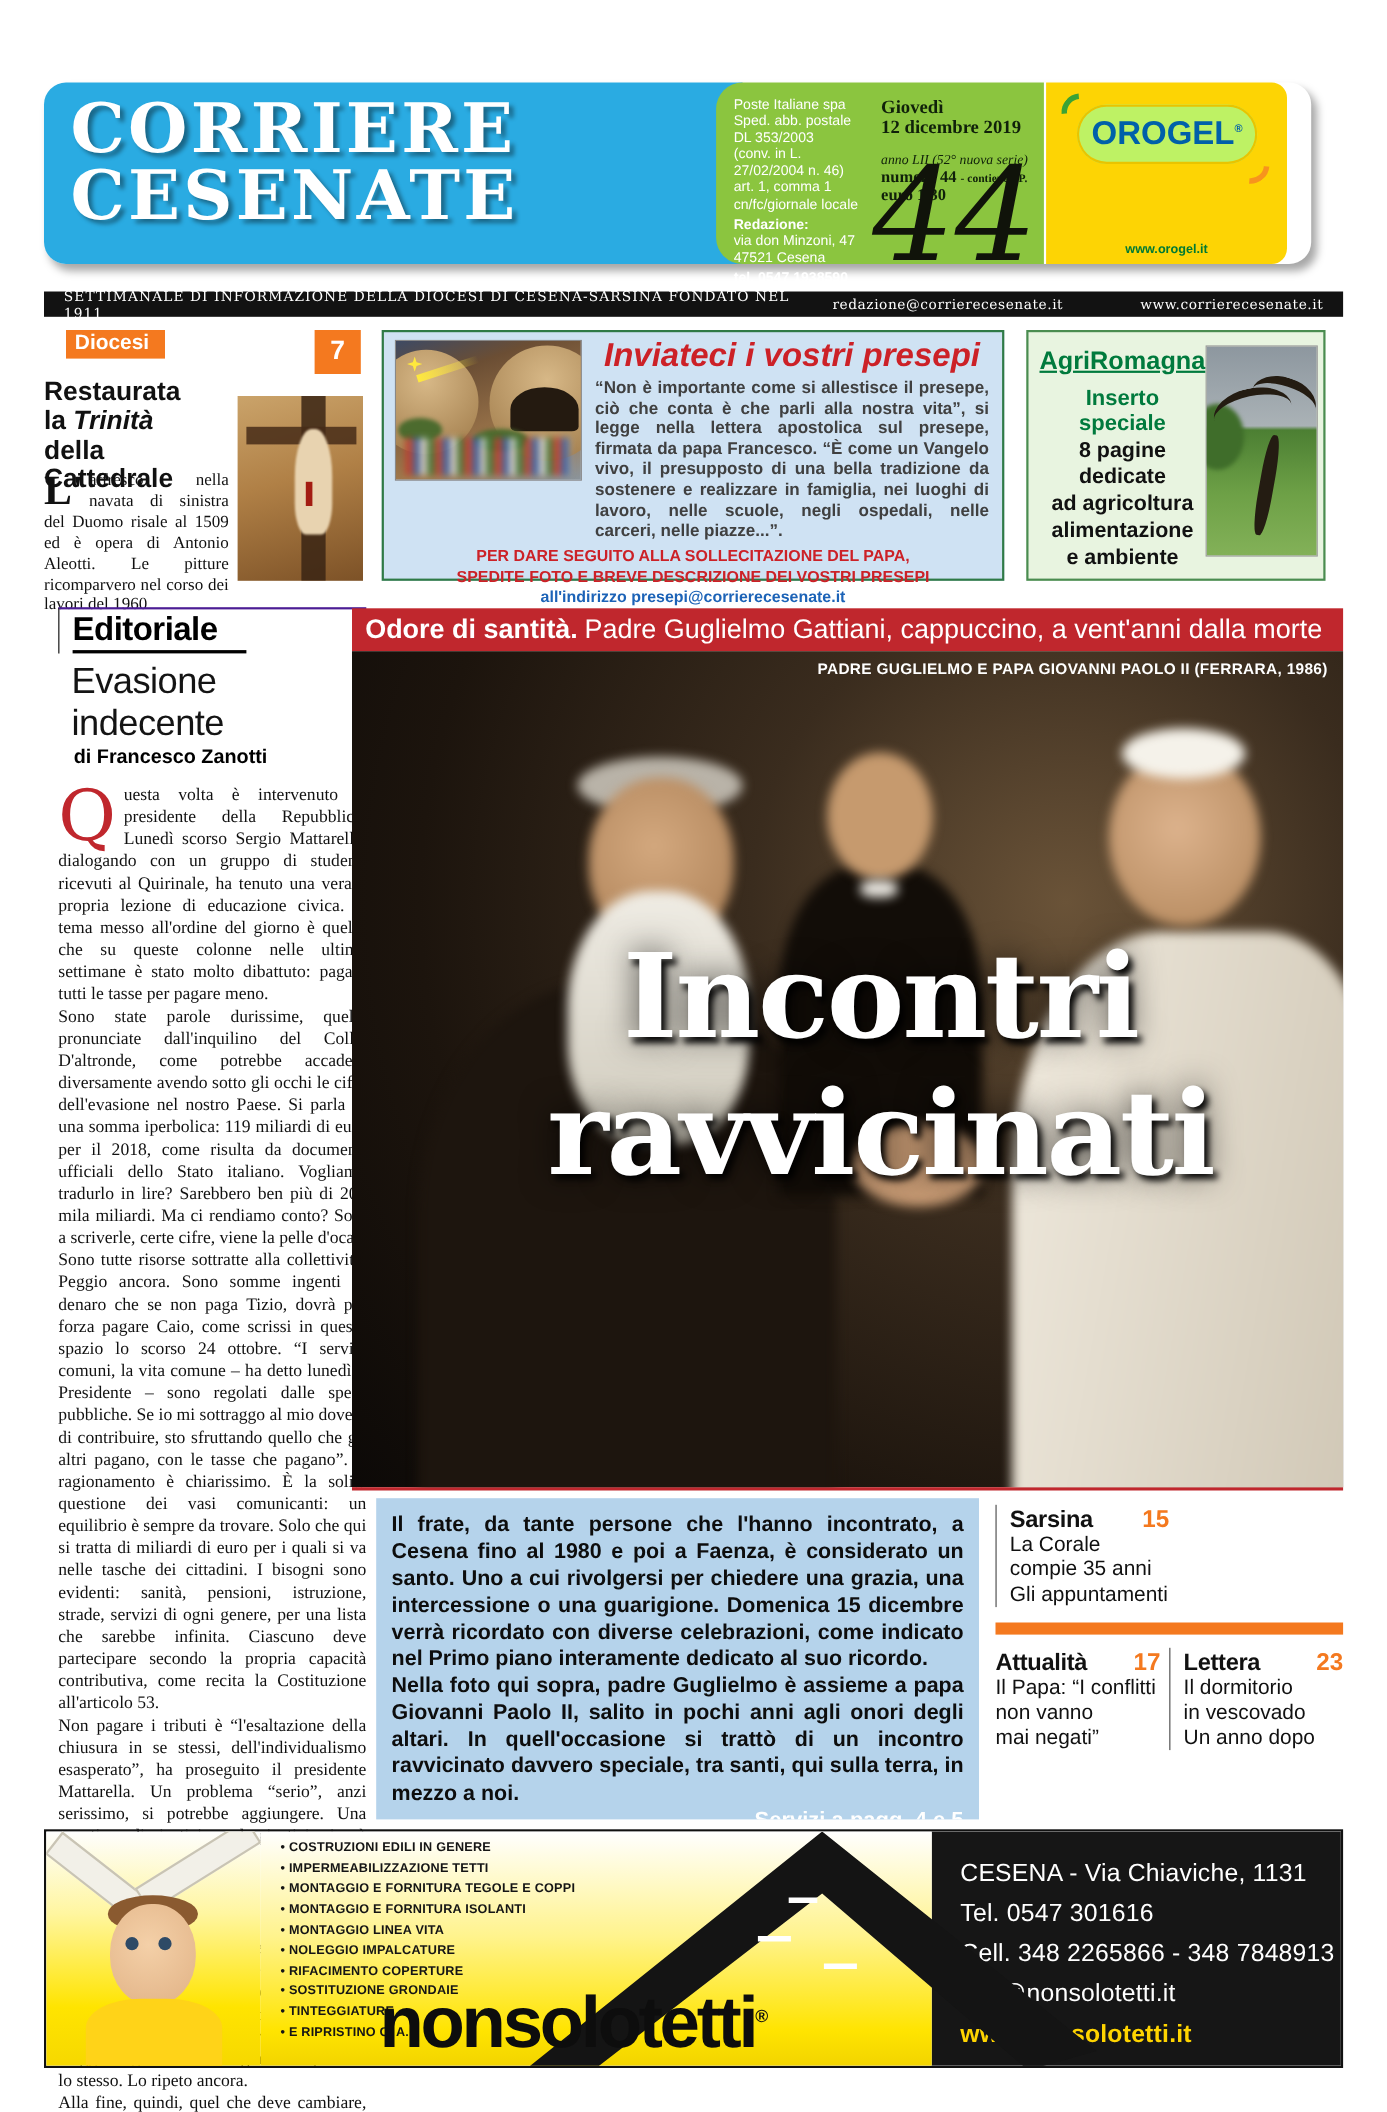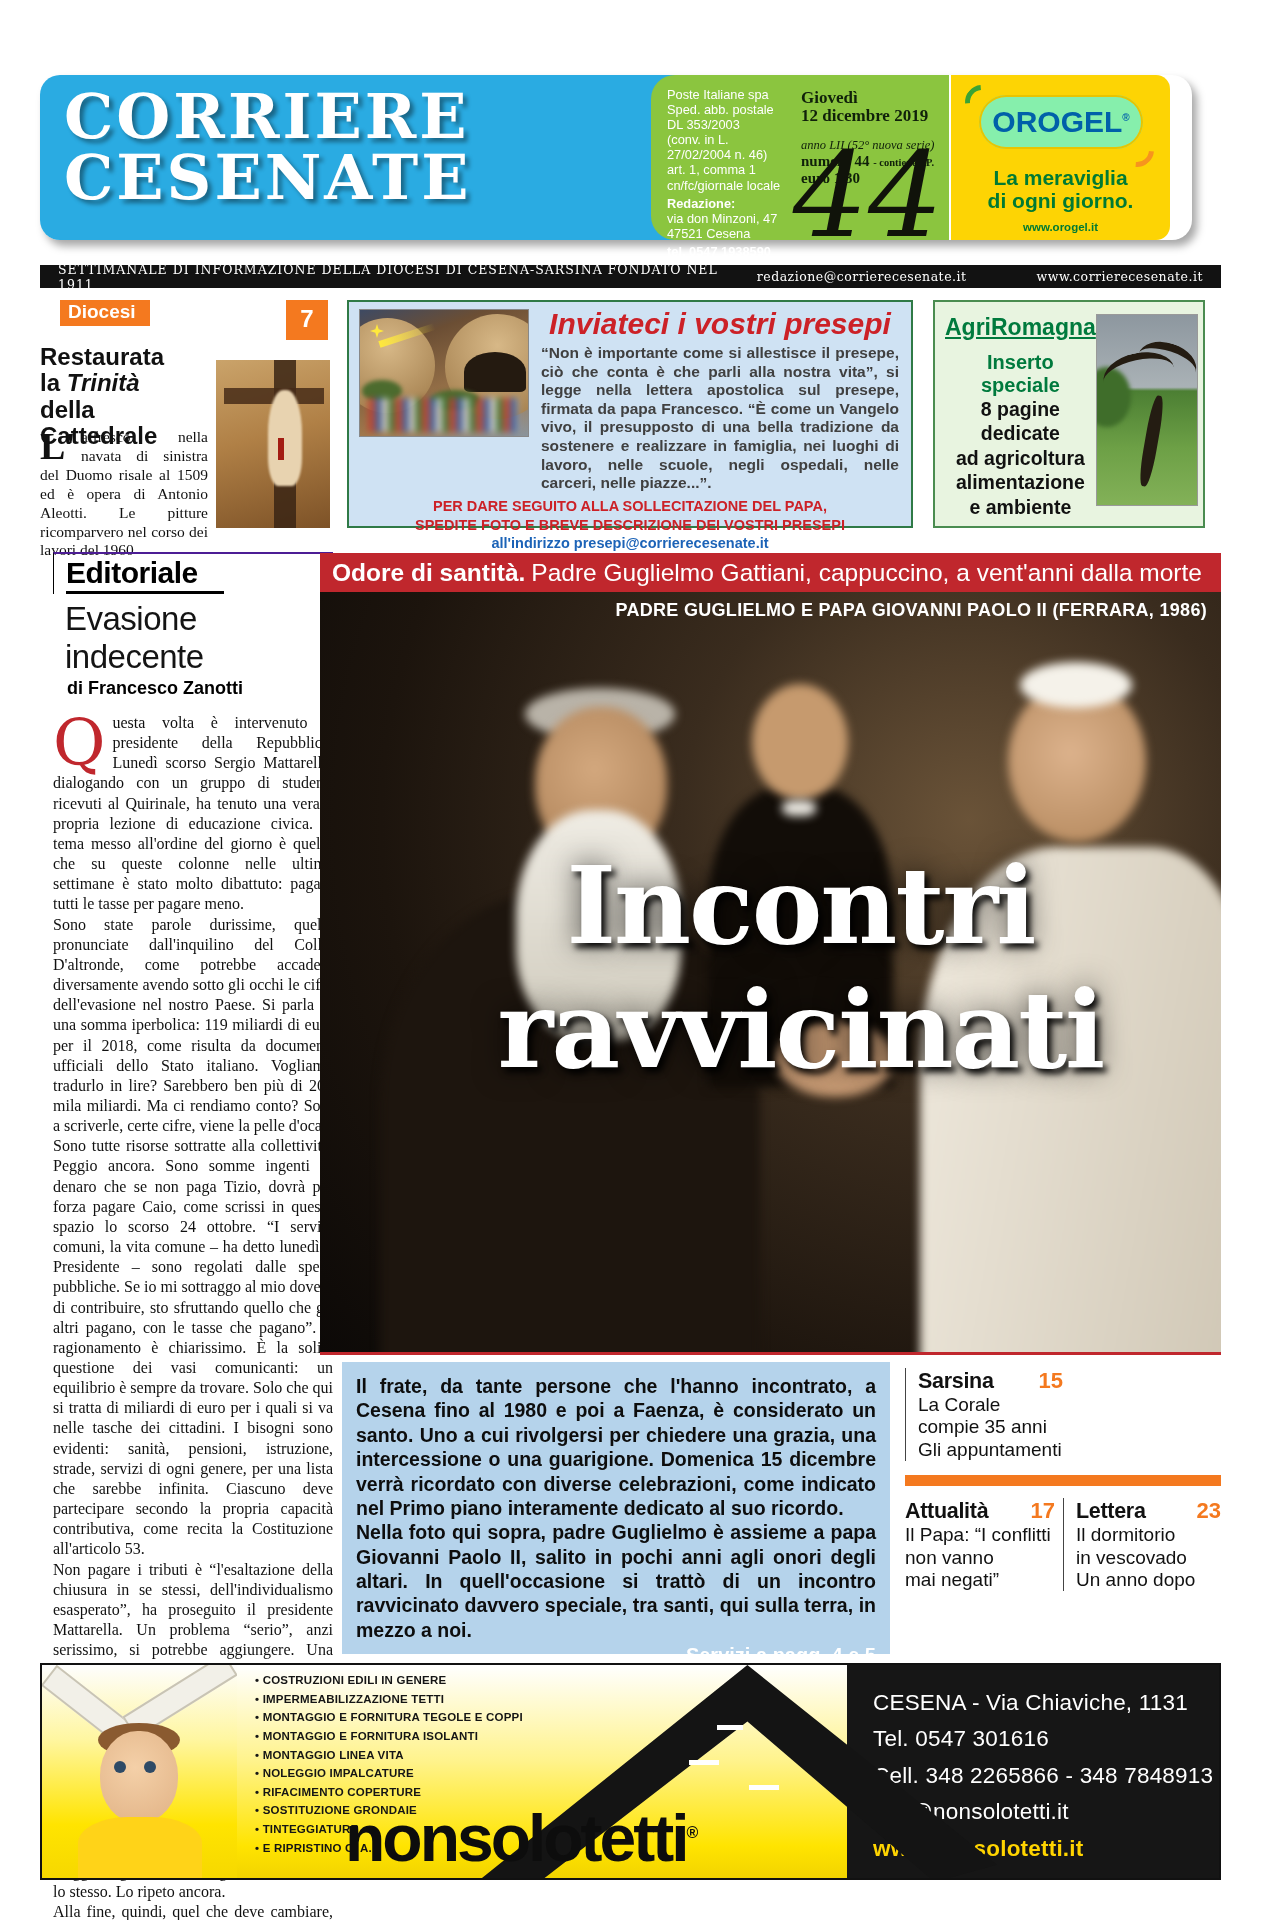--- a/index.html
+++ b/index.html
@@ -17,21 +17,21 @@
   .mh-postal .bold { font-weight:bold; }
   .mh-date { position:absolute; left:150px; top:14px; width:150px; color:#10210a; font-family:"Liberation Serif", serif; }
   .mh-day { font-weight:bold; font-size:17px; line-height:1.05; }
   .mh-anno { font-style:italic; font-size:12.5px; margin-top:13px; }
   .mh-num { font-size:15px; font-weight:bold; }
   .mh-num small { font-size:10.5px; }
   .mh-price { font-weight:bold; font-size:15px; }
   .mh-44 { position:absolute; right:6px; bottom:-14px; font-family:"DejaVu Serif", serif; font-style:italic;
            font-size:118px; line-height:1; color:#10130a; }
   .mh-yellow { width:219px; background:#fdd404; border-radius:0 14px 14px 0; position:relative; margin-left:2px; }
-  .orogel-pill { position:absolute; left:28px; top:20px; width:164px; height:54px; background:#86efac; border-radius:28px;
+  .orogel-pill { position:absolute; left:28px; top:20px; width:164px; height:54px; background:#bef264; border-radius:28px;
                  display:flex; align-items:center; justify-content:center; box-shadow:0 0 0 2px #e9c400 inset;text-align:center; }
   .orogel-word { color:#0060a9; font-weight:bold; font-size:30px; letter-spacing:0; }
   .orogel-word sup { font-size:10px; }
   .swoosh-g { position:absolute; left:14px; top:10px; width:34px; height:34px; border:5px solid transparent;
               border-top:5px solid #3aa335; border-radius:50%; transform:rotate(-50deg); }
   .swoosh-o { position:absolute; right:16px; top:58px; width:34px; height:34px; border:5px solid transparent;
               border-bottom:5px solid #f7941d; border-radius:50%; transform:rotate(-40deg); }
   .orogel-slogan { position:absolute; left:0; top:92px; width:100%; text-align:center; color:#007a33;
                    font-weight:bold; font-size:21px; line-height:1.08; }
   .orogel-url { position:absolute; left:0; bottom:7px; width:100%; text-align:center; color:#007a33; font-size:11.5px; font-weight:bold; }
@@ -103,21 +103,21 @@
   .edit-body { font-family:"Liberation Serif", serif; font-size:16px; line-height:1.26; text-align:justify; color:#111; width:280px; }
   .edit-body p { margin:0; }
   .dropcap-q { float:left; font-family:"DejaVu Serif", serif; font-size:64px; line-height:.8; color:#c0272d; margin:5px 7px 0 0; }
 
   
   .kicker { position:absolute; left:320px; top:553px; width:901px; height:39px; background:#c0272d; color:#fff;
             font-size:24.5px; line-height:39px; padding-left:12px; white-space:nowrap; overflow:hidden; }
   .kicker b { margin-right:6px; }
   .photo { position:absolute; left:320px; top:592px; width:901px; height:763px; overflow:hidden; border-bottom:3px solid #c0272d;
            background:radial-gradient(circle at 72% 30%, #6a5338 0%, #3a2c1e 34%, #1c140d 70%, #0c0907 100%); }
-  .ph-caption { position:absolute; right:14px; top:8px; color:#fff; font-weight:bold; font-size:18px; letter-spacing:.3px; z-index:6; }
+  .ph-caption { position:absolute; right:14px; top:8px; color:#fff; font-weight:bold; font-size:14px; letter-spacing:.3px; z-index:6; }
   .ph-headline { position:absolute; left:80px; right:20px; top:252px; text-align:center; z-index:5;
                  font-family:"DejaVu Serif", serif; font-weight:bold; color:#fff; font-size:106px; line-height:1.17;
                  text-shadow:4px 5px 6px rgba(0,0,0,.95), 0 0 30px rgba(0,0,0,.7); letter-spacing:-2px; }
   .fig { position:absolute; filter:blur(5px); }
   .padre-robe { left:60px; top:300px; width:380px; height:470px; background:#1d150e; border-radius:45% 45% 0 0; }
   .padre-head { left:215px; top:115px; width:132px; height:155px; background:radial-gradient(circle at 45% 40%, #d3a87e, #a87c52); border-radius:48%; }
   .padre-hair { left:205px; top:96px; width:150px; height:52px; background:#b9b3a8; border-radius:50%; }
   .padre-beard { left:196px; top:218px; width:165px; height:230px; background:linear-gradient(#efece4,#cfcabc); border-radius:46% 46% 40% 40%; }
   .priest-head { left:432px; top:92px; width:96px; height:116px; background:radial-gradient(circle at 50% 40%, #d8ad80, #a8causse52); background-color:#c69a6e; border-radius:50%; }
   .priest-body { left:388px; top:195px; width:185px; height:300px; background:#120d08; border-radius:40% 40% 0 0; }
@@ -203,24 +203,20 @@
         <div class="mh-price">euro 1,30</div>
       </div>
       <div class="mh-44">44</div>
     </div>
     <div class="mh-yellow">
       <div class="swoosh-g"></div>
       <div class="swoosh-o"></div>
       <div class="orogel-pill">
         <span class="orogel-word"><span>OROGEL</span><sup>®</sup></span>
       </div>
-      <div class="orogel-slogan">
-        <div>La meraviglia</div>
-        <div>di ogni giorno.</div>
-      </div>
       <div class="orogel-url">www.orogel.it</div>
     </div>
   </div>
 
   <div class="strip">
     <span>SETTIMANALE DI INFORMAZIONE DELLA DIOCESI DI CESENA-SARSINA FONDATO NEL 1911</span>
     <span class="strip-right">
       <span>redazione@corrierecesenate.it</span>
       <span>www.corrierecesenate.it</span>
     </span>

